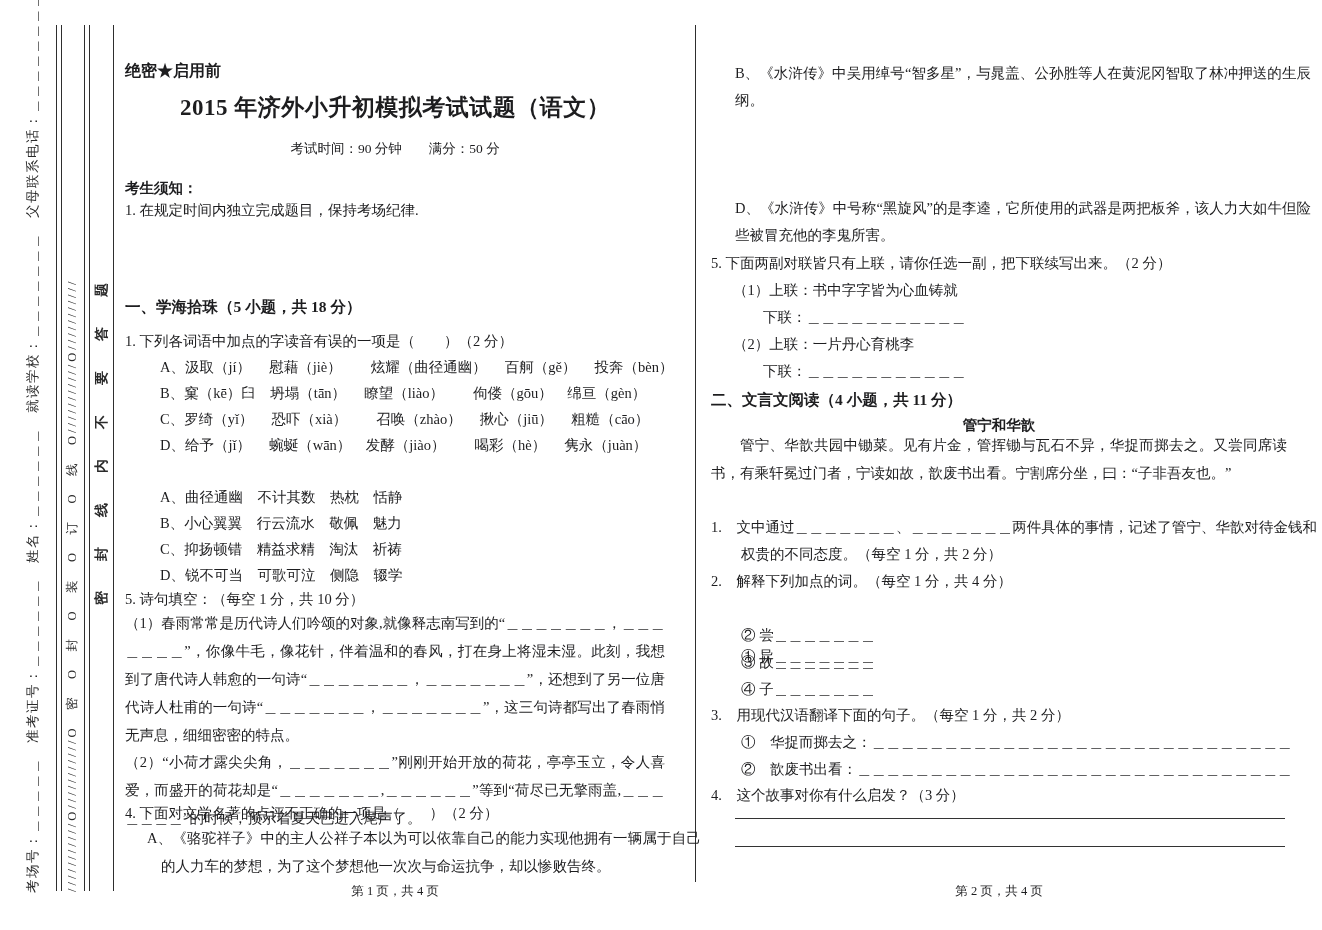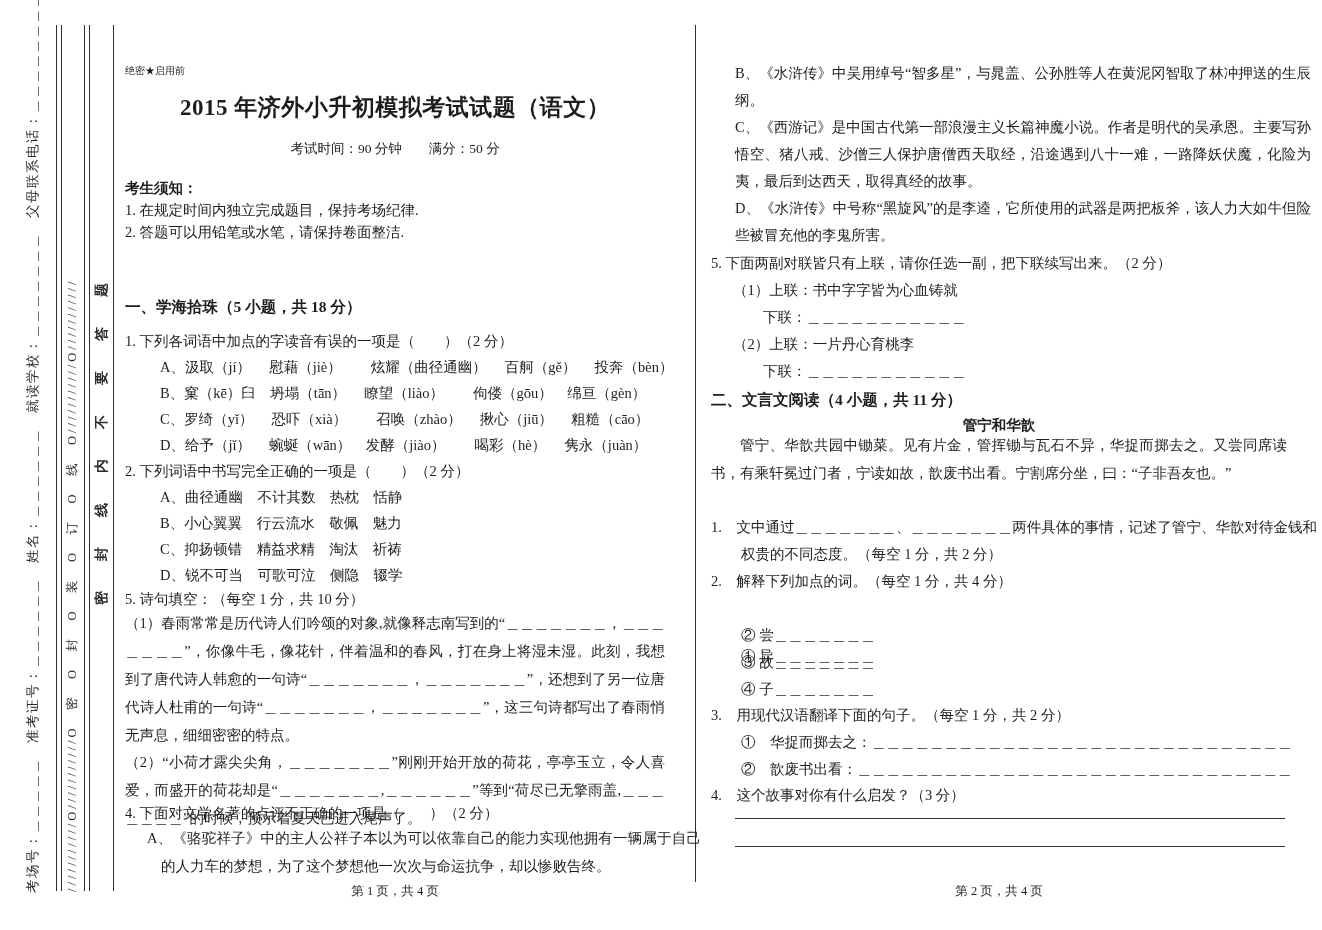--- a/index.html
+++ b/index.html
@@ -15,21 +15,21 @@
     white-space:nowrap;color:#2a2a2a;
   }
   .student-fields{font-size:13.5px;letter-spacing:1.5px;}
   .seal-line{font-size:12.5px;letter-spacing:3px;}
   .seal-notice{font-size:14px;letter-spacing:8px;font-weight:bold;}
   
   .page{position:absolute;top:0;height:930px;font-size:14.5px;line-height:26px;}
   .p1{left:125px;width:540px;}
   .p2{left:711px;width:576px;}
   .blk{position:absolute;left:0;width:100%;}
-  .classification{font-weight:normal;font-size:10px;line-height:18px;}
+  .classification{font-weight:bold;font-size:16px;line-height:18px;}
   .exam-title{font-weight:bold;font-size:23px;line-height:32px;text-align:center;letter-spacing:0.5px;}
   .exam-meta{font-size:13.5px;text-align:center;line-height:18px;}
   .bold{font-weight:bold;}
   .sec{font-weight:bold;font-size:15.5px;line-height:24px;}
   .opt{padding-left:35px;}
   .para{text-align:justify;line-height:28px;}
   .para27{text-align:justify;line-height:27.5px;}
   .hang{padding-left:30px;text-indent:-30px;text-align:justify;line-height:27px;}
   .optwrap{padding-left:24px;text-align:justify;line-height:27px;}
   .qa-opt{padding-left:36px;text-indent:-14px;text-align:justify;line-height:28px;}
@@ -62,49 +62,46 @@
 
   <div class="vline" style="left:695px;top:25px;height:857px;"></div>
 
   <div class="page p1">
     <div class="blk classification" style="top:62px;">绝密★启用前</div>
     <div class="blk exam-title" style="top:92px;">2015 年济外小升初模拟考试试题（语文）</div>
     <div class="blk exam-meta" style="top:140px;">考试时间：90 分钟　　满分：50 分</div>
 
     <div class="blk bold" style="top:178px;line-height:21px;">考生须知：</div>
     <div class="blk" style="top:200px;line-height:21px;">1. 在规定时间内独立完成题目，保持考场纪律.</div>
-    <div class="blk" style="top:222px;line-height:21px;">2. 答题可以用铅笔或水笔，请保持卷面整洁.</div>
 
     <div class="blk sec" style="top:295px;">一、学海拾珠（5 小题，共 18 分）</div>
 
     <div class="blk" style="top:328px;">1. 下列各词语中加点的字读音有误的一项是（　　）（2 分）</div>
     <div class="blk opt" style="top:354px;">A、汲取（jí）　 慰藉（jiè）　　炫耀（曲径通幽）　 百舸（gě）　 投奔（bèn）</div>
     <div class="blk opt" style="top:380px;">B、窠（kē）臼　坍塌（tān）　 瞭望（liào）　　佝偻（gōu）　绵亘（gèn）</div>
     <div class="blk opt" style="top:406px;">C、罗绮（yǐ）　 恐吓（xià）　　召唤（zhào）　 揪心（jiū）　 粗糙（cāo）</div>
     <div class="blk opt" style="top:432px;">D、给予（jǐ）　 蜿蜒（wān）　发酵（jiào）　　喝彩（hè）　 隽永（juàn）</div>
 
-    <div class="blk" style="top:458px;">2. 下列词语中书写完全正确的一项是（　　）（2 分）</div>
     <div class="blk opt" style="top:484px;">A、曲径通幽　不计其数　热枕　恬静</div>
     <div class="blk opt" style="top:510px;">B、小心翼翼　行云流水　敬佩　魅力</div>
     <div class="blk opt" style="top:536px;">C、抑扬顿错　精益求精　淘汰　祈祷</div>
     <div class="blk opt" style="top:562px;">D、锐不可当　可歌可泣　侧隐　辍学</div>
 
     <div class="blk" style="top:586px;">5. 诗句填空：（每空 1 分，共 10 分）</div>
     <div class="blk para" style="top:609px;">（1）春雨常常是历代诗人们吟颂的对象,就像释志南写到的“＿＿＿＿＿＿＿，＿＿＿＿＿＿＿”，你像牛毛，像花针，伴着温和的春风，打在身上将湿未湿。此刻，我想到了唐代诗人韩愈的一句诗“＿＿＿＿＿＿＿，＿＿＿＿＿＿＿”，还想到了另一位唐代诗人杜甫的一句诗“＿＿＿＿＿＿＿，＿＿＿＿＿＿＿”，这三句诗都写出了春雨悄无声息，细细密密的特点。</div>
     <div class="blk para" style="top:728px;margin-top:20px;">（2）“小荷才露尖尖角，＿＿＿＿＿＿＿”刚刚开始开放的荷花，亭亭玉立，令人喜爱，而盛开的荷花却是“＿＿＿＿＿＿＿,＿＿＿＿＿＿”等到“荷尽已无擎雨盖,＿＿＿＿＿＿＿”的时候，预示着夏天已进入尾声了。</div>
 
     <div class="blk" style="top:800px;">4. 下面对文学名著的点评不正确的一项是（　　）（2 分）</div>
     <div class="blk qa-opt" style="top:824px;">A、《骆驼祥子》中的主人公祥子本以为可以依靠自己的能力实现他拥有一辆属于自己的人力车的梦想，为了这个梦想他一次次与命运抗争，却以惨败告终。</div>
 
     <div class="blk footer" style="top:882px;">第 1 页，共 4 页</div>
   </div>
 
   <div class="page p2">
     <div class="blk optwrap" style="top:60px;">B、《水浒传》中吴用绰号“智多星”，与晁盖、公孙胜等人在黄泥冈智取了林冲押送的生辰纲。</div>
-    <div class="blk optwrap" style="top:114px;">C、《西游记》是中国古代第一部浪漫主义长篇神魔小说。作者是明代的吴承恩。主要写孙悟空、猪八戒、沙僧三人保护唐僧西天取经，沿途遇到八十一难，一路降妖伏魔，化险为夷，最后到达西天，取得真经的故事。</div>
     <div class="blk optwrap" style="top:195px;">D、《水浒传》中号称“黑旋风”的是李逵，它所使用的武器是两把板斧，该人力大如牛但险些被冒充他的李鬼所害。</div>
 
     <div class="blk hang" style="top:250px;">5. 下面两副对联皆只有上联，请你任选一副，把下联续写出来。（2 分）</div>
     <div class="blk couplet1" style="top:277px;">（1）上联：书中字字皆为心血铸就</div>
     <div class="blk couplet2" style="top:304px;">下联：＿＿＿＿＿＿＿＿＿＿＿</div>
     <div class="blk couplet1" style="top:331px;">（2）上联：一片丹心育桃李</div>
     <div class="blk couplet2" style="top:358px;">下联：＿＿＿＿＿＿＿＿＿＿＿</div>
 
     <div class="blk sec" style="top:388px;">二、文言文阅读（4 小题，共 11 分）</div>
     <div class="blk bold center" style="top:412px;">管宁和华歆</div>

